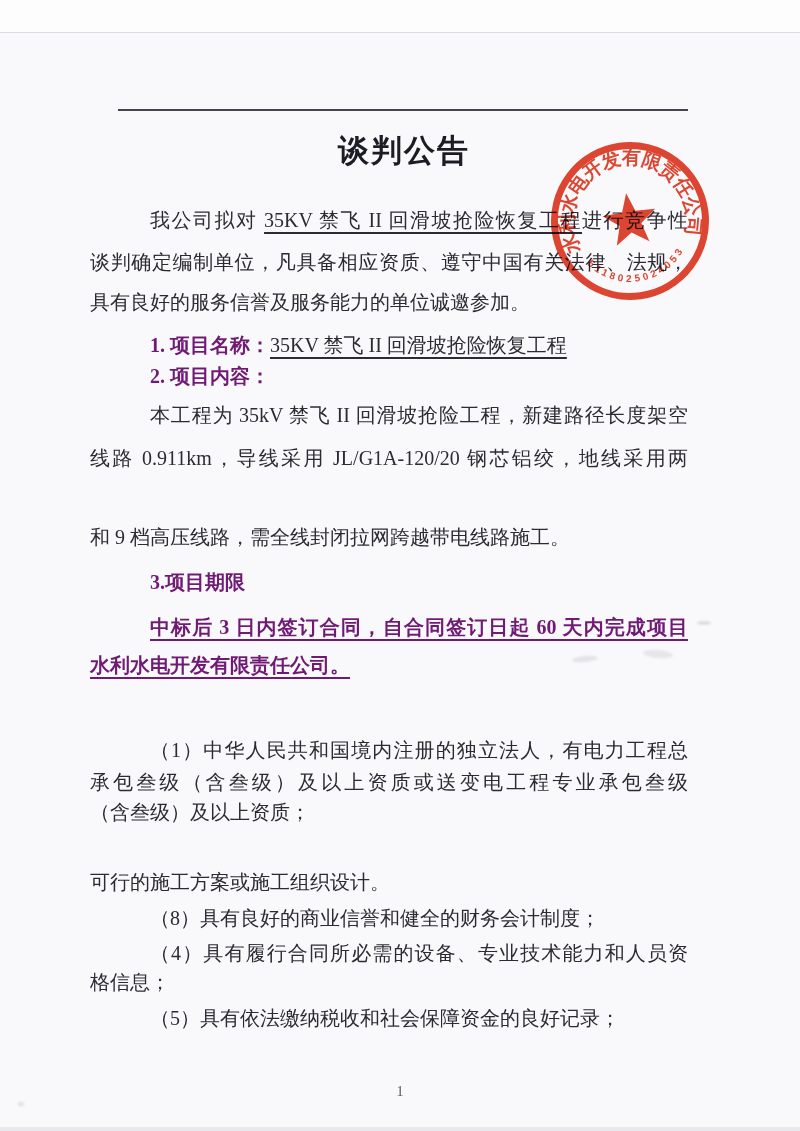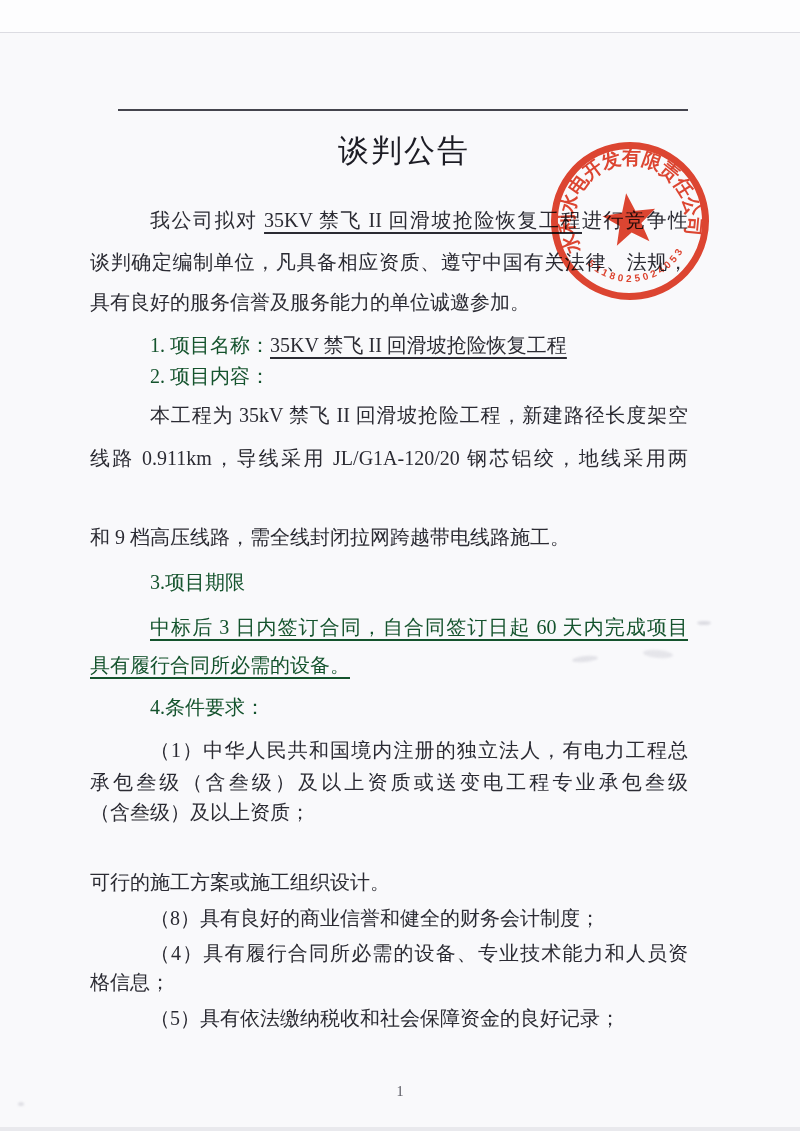--- a/index.html
+++ b/index.html
@@ -15,30 +15,30 @@
   }
   .scan-bottom-strip{
     position:absolute;left:0;bottom:0;width:800px;height:4px;background:#e9e9ed;
   }
   .header-rule{
     position:absolute;left:118px;top:109px;width:570px;height:2px;
     background:#45454e;
   }
   .doc-title{
     position:absolute;left:8px;top:130px;width:792px;
-    text-align:center;font-size:31px;font-weight:normal;letter-spacing:2px;
+    text-align:center;font-size:31px;font-weight:bold;letter-spacing:2px;
     color:#1c1c24;
   }
   .line{
     position:absolute;left:90px;width:598px;height:40px;line-height:40px;
     font-size:20px;white-space:normal;
   }
   .indent{padding-left:60px;width:538px;}
   .justify{text-align:justify;text-align-last:justify;}
-  .b{font-weight:normal;color:#14532d;}
+  .b{font-weight:bold;color:#701a75;}
   .u{text-decoration:underline;text-decoration-thickness:1.5px;text-underline-offset:5px;}
   .page-num{
     position:absolute;left:0;top:1084px;width:800px;text-align:center;
     font-size:14px;color:#55555e;
   }
   .stamp{
     position:absolute;left:543px;top:134px;width:174px;height:174px;
     mix-blend-mode:multiply;opacity:0.92;
     transform:rotate(-8deg);
   }
@@ -65,23 +65,22 @@
 
   <div class="line indent" style="top:325px"><span class="b">1. 项目名称：</span><span class="u">35KV 禁飞 II 回滑坡抢险恢复工程</span></div>
   <div class="line indent" style="top:356px"><span class="b">2. 项目内容：</span></div>
 
   <div class="line indent justify" style="top:395px"><span>本工程为 35kV 禁飞 II 回滑坡抢险工程，新建路径长度架空</span></div>
   <div class="line justify" style="top:438px"><span>线路 0.911km，导线采用 JL/G1A-120/20 钢芯铝绞，地线采用两</span></div>
   <div class="line" style="top:517px"><span>和 9 档高压线路，需全线封闭拉网跨越带电线路施工。</span></div>
 
   <div class="line indent" style="top:562px"><span class="b">3.项目期限</span></div>
   <div class="line indent justify" style="top:607px"><span class="b u">中标后 3 日内签订合同，自合同签订日起 60 天内完成项目</span></div>
-  <div class="line" style="top:645px"><span class="b u">具有履行合同所必需的设备。</span></div>
+  <div class="line" style="top:645px"><span class="b u">水利水电开发有限责任公司。</span></div>
 
-  <div class="line indent" style="top:687px"><span class="b">4.条件要求：</span></div>
   <div class="line indent justify" style="top:730px"><span>（1）中华人民共和国境内注册的独立法人，有电力工程总</span></div>
   <div class="line" style="top:792px"><span>（含叁级）及以上资质；</span></div>
   <div class="line justify" style="top:762px"><span>承包叁级（含叁级）及以上资质或送变电工程专业承包叁级</span></div>
   <div class="line" style="top:862px"><span>可行的施工方案或施工组织设计。</span></div>
   <div class="line indent" style="top:898px"><span>（8）具有良好的商业信誉和健全的财务会计制度；</span></div>
   <div class="line indent justify" style="top:933px"><span>（4）具有履行合同所必需的设备、专业技术能力和人员资</span></div>
   <div class="line" style="top:962px"><span>格信息；</span></div>
   <div class="line indent" style="top:998px"><span>（5）具有依法缴纳税收和社会保障资金的良好记录；</span></div>
 
   <svg class="stamp" viewBox="-87 -87 174 174" xmlns="http://www.w3.org/2000/svg">

